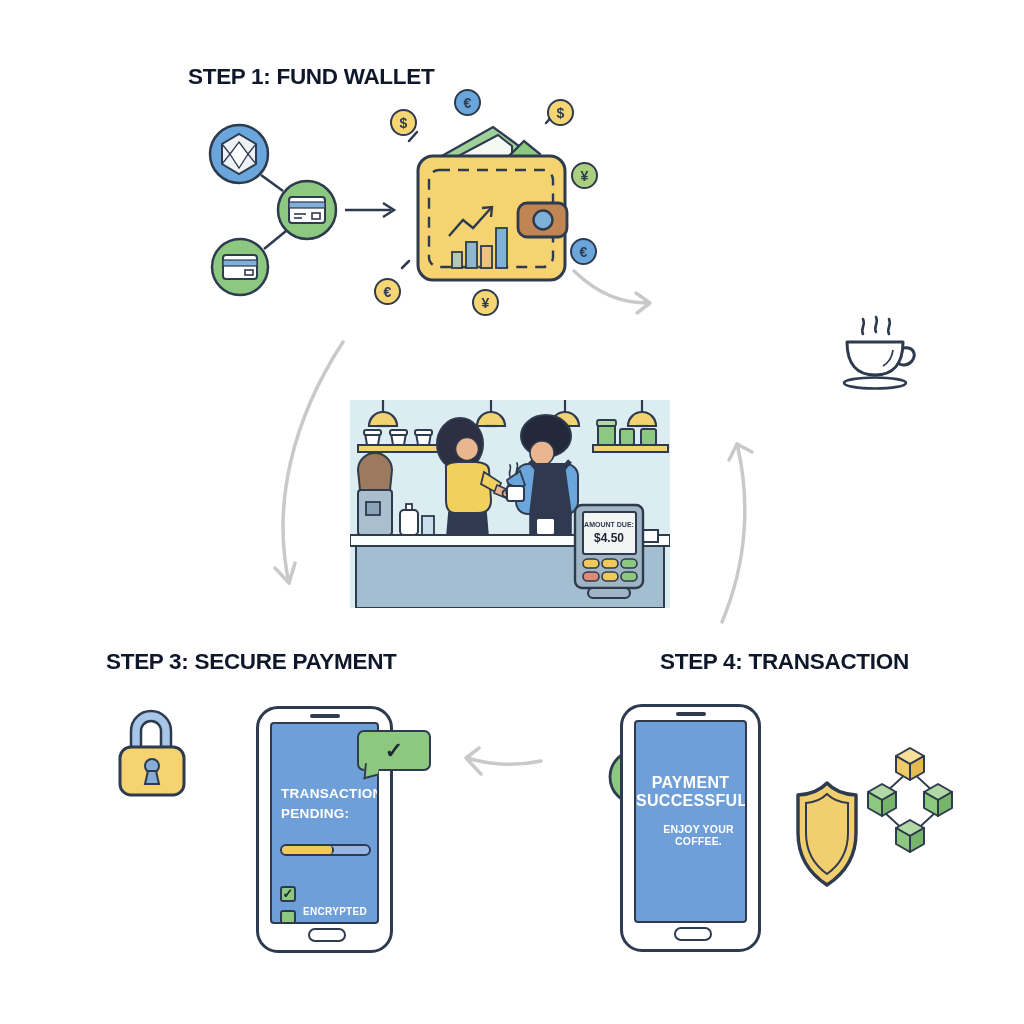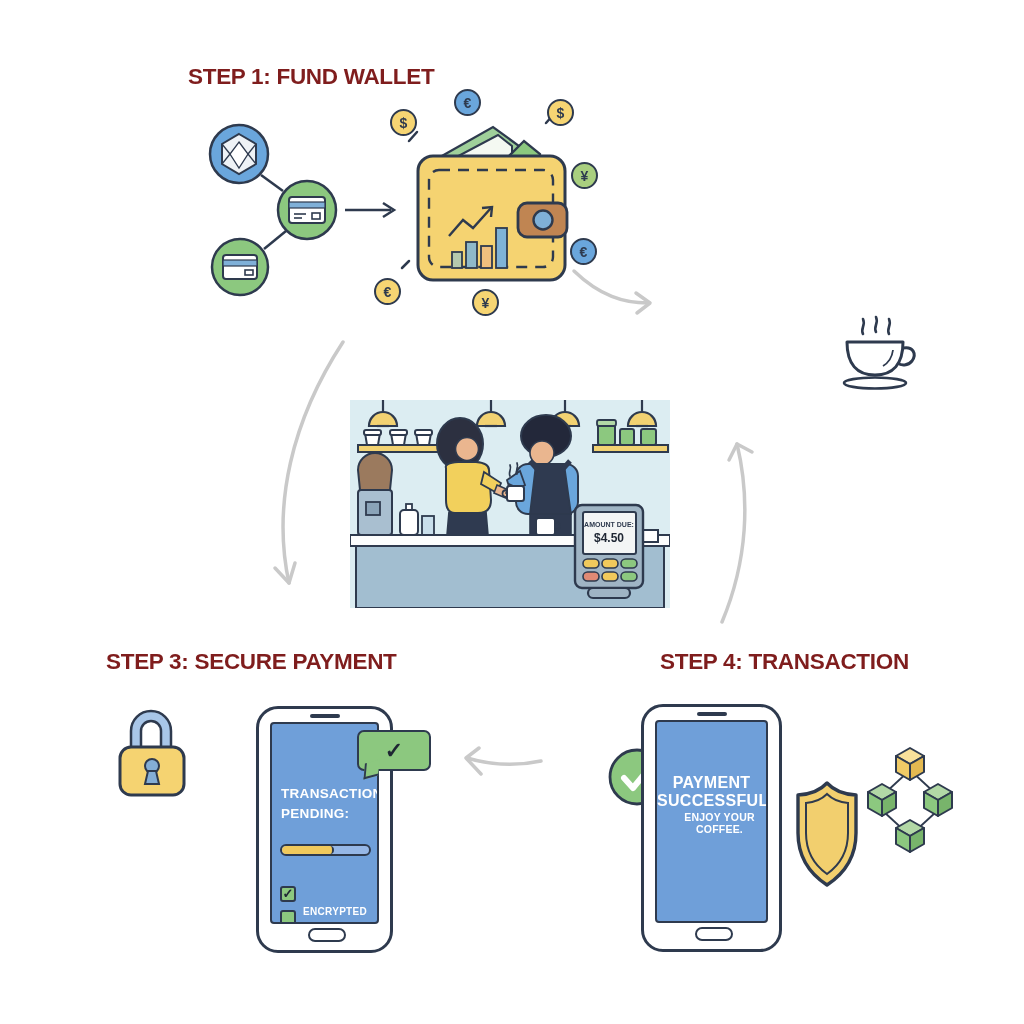--- a/index.html
+++ b/index.html
@@ -1,20 +1,20 @@
 <!DOCTYPE html>
 <html><head>
 <meta charset="utf-8">
 <style>
   html,body{margin:0;padding:0;background:#fff;}
   #canvas{position:relative;width:1024px;height:1024px;background:#ffffff;overflow:hidden;
           font-family:"Liberation Sans",sans-serif;}
   .abs{position:absolute;}
   .step-title{position:absolute;font-size:22.5px;font-weight:700;letter-spacing:-0.3px;
-              color:#7f1d1d;white-space:nowrap;}
+              color:#0f172a;white-space:nowrap;}
   .coin{position:absolute;width:27px;height:27px;border:2.5px solid #2e3a4e;border-radius:50%;
         box-sizing:border-box;display:flex;align-items:center;justify-content:center;
         font-size:14px;font-weight:700;color:#2e3a4e;background:#f6d573;}
   .phone{position:absolute;background:#ffffff;border:3px solid #2e3a4e;border-radius:22px;
          box-sizing:border-box;}
   .phone-screen{position:absolute;background:#6f9fd9;border:2.5px solid #2e3a4e;border-radius:4px;
                 box-sizing:border-box;overflow:hidden;}
   .notch{position:absolute;height:4px;width:30px;background:#2e3a4e;border-radius:2px;}
   .home-btn{position:absolute;width:38px;height:14px;border:2.5px solid #2e3a4e;border-radius:8px;
             box-sizing:border-box;background:#fff;}
@@ -23,21 +23,21 @@
   #p3-progress{position:absolute;left:8px;top:120px;width:91px;height:12px;background:#96b7e6;
                border:2px solid #2e3a4e;border-radius:7px;box-sizing:border-box;overflow:hidden;}
   #p3-progress .fill{height:100%;background:#f0c95c;border-radius:5px;border-right:2px solid #2e3a4e;box-sizing:border-box;}
   .check-row{position:absolute;left:8px;display:flex;align-items:center;gap:7px;}
   .check-box{width:16px;height:16px;background:#8cc87f;border:2px solid #2e3a4e;border-radius:3px;
              box-sizing:border-box;display:flex;align-items:center;justify-content:center;
              font-size:13px;font-weight:700;color:#1e2633;line-height:1;}
   .check-label{font-size:10px;font-weight:700;color:#ffffff;letter-spacing:0.3px;margin-top:36px;}
   #p4-text{position:absolute;left:0;top:52px;width:100%;text-align:center;}
   #p4-text .l1{font-size:16px;letter-spacing:0.3px;}
-  #p4-text .l3{font-size:10.5px;margin-top:1px;letter-spacing:0.2px;padding-left:16px;}
+  #p4-text .l3{font-size:10.5px;margin-top:13px;letter-spacing:0.2px;padding-left:16px;}
   #speech-bubble{position:absolute;left:357px;top:730px;width:70px;height:37px;background:#8cc87f;
                  border:2.5px solid #2e3a4e;border-radius:7px;z-index:6;display:flex;align-items:center;
                  justify-content:center;font-size:22px;font-weight:700;color:#1e2633;}
   #speech-tail{position:absolute;left:5px;bottom:-8px;width:13px;height:13px;background:#8cc87f;
                border-left:2.5px solid #2e3a4e;border-bottom:2.5px solid #2e3a4e;transform:rotate(-15deg) skew(-20deg);}
   svg{display:block;}
 </style>
 </head>
 <body>
 
@@ -289,21 +289,21 @@
   <div id="speech-bubble">
     <span>✓</span>
     <div id="speech-tail"></div>
   </div>
 
   <svg class="abs" style="left:605px;top:746px;z-index:2" width="64" height="64" viewBox="0 0 64 64">
     <circle cx="32" cy="31" r="27" fill="#8cc87f" stroke="#2e3a4e" stroke-width="2.8"></circle>
     <polyline points="19,32 28,42 46,20" fill="none" stroke="#ffffff" stroke-width="6" stroke-linecap="round" stroke-linejoin="round"></polyline>
   </svg>
 
-  <div class="phone" style="left:641px;top:704px;width:141px;height:248px;z-index:3">
+  <div class="phone" style="left:620px;top:704px;width:141px;height:248px;z-index:3">
     <div class="notch" style="left:53px;top:5px;"></div>
     <div class="phone-screen" style="left:11px;top:13px;width:113px;height:203px;">
       <div id="p4-text" class="scr-text">
         <div class="l1">PAYMENT</div>
         <div class="l1">SUCCESSFUL!</div>
         <div class="l3">ENJOY YOUR COFFEE.</div>
       </div>
     </div>
     <div class="home-btn" style="left:51px;bottom:8px;"></div>
   </div>

